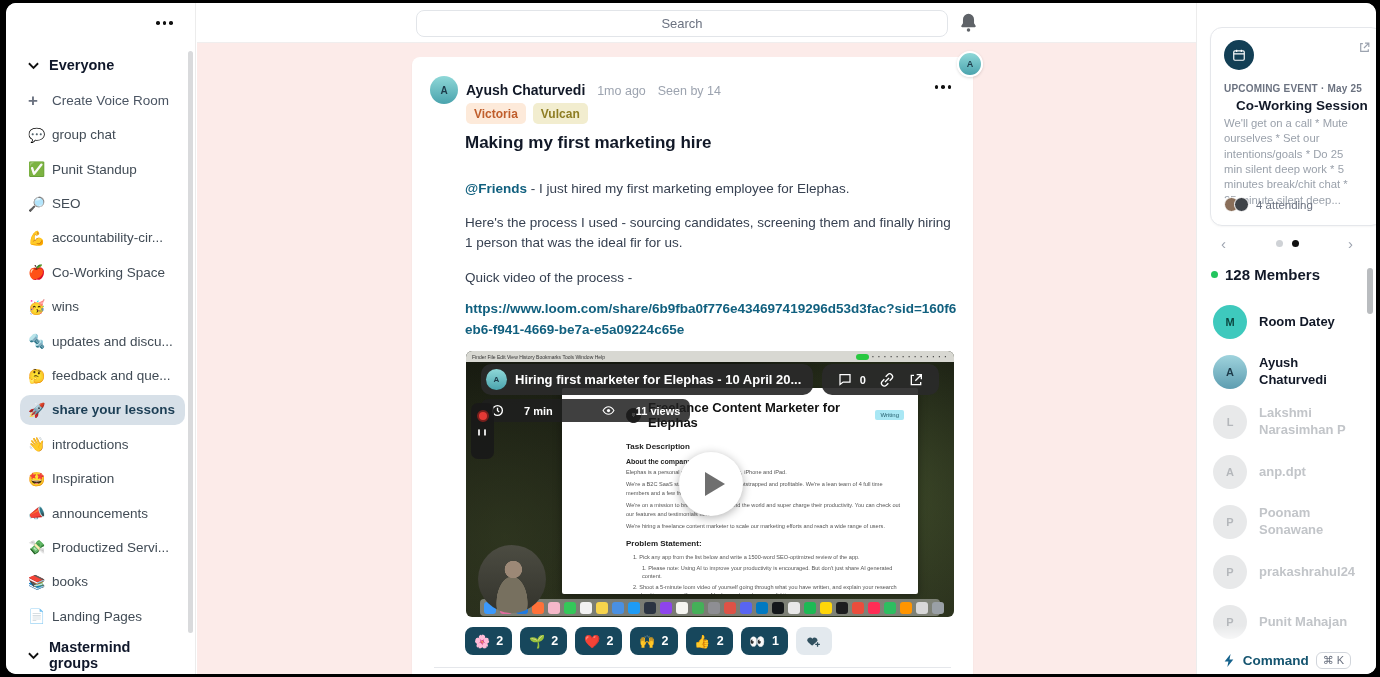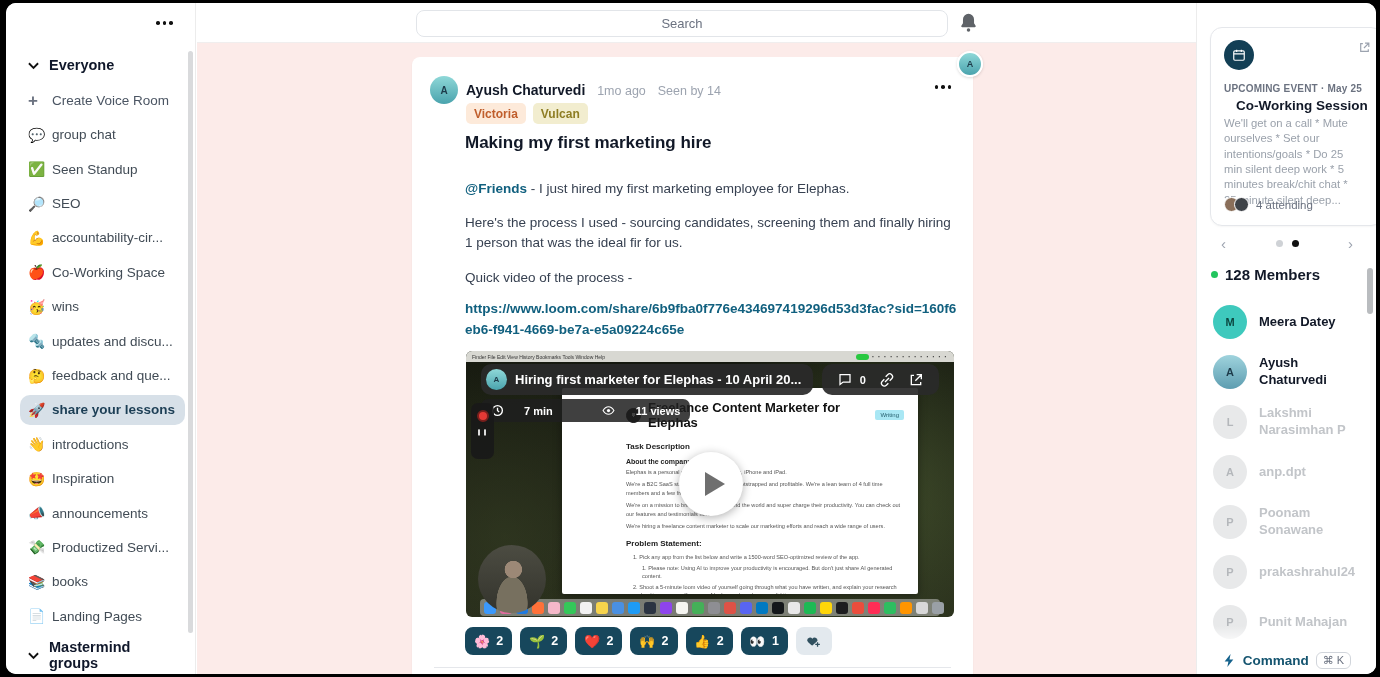--- a/index.html
+++ b/index.html
@@ -157,21 +157,21 @@
       <div class="sb-row create">
         <span class="sb-ic">+</span>
         <span class="sb-lb">Create Voice Room</span>
       </div>
       <div class="sb-row">
         <span class="sb-ic">💬</span>
         <span class="sb-lb">group chat</span>
       </div>
       <div class="sb-row">
         <span class="sb-ic">✅</span>
-        <span class="sb-lb">Seen Standup</span>
+        <span class="sb-lb">Punit Standup</span>
       </div>
       <div class="sb-row">
         <span class="sb-ic">🔎</span>
         <span class="sb-lb">SEO</span>
       </div>
       <div class="sb-row">
         <span class="sb-ic">💪</span>
         <span class="sb-lb">accountability-cir...</span>
       </div>
       <div class="sb-row">
@@ -431,21 +431,21 @@
         </span>
       <span class="car-ch r">›</span>
     </div>
     <div class="mem-header">
       <span class="gdot"></span>
       <span class="mh">128 Members</span>
     </div>
     <div class="members">
       <div class="mem-row">
         <span class="mem-av c-meera">M</span>
-        <span class="mem-name on">Meera Datey</span>
+        <span class="mem-name on">Room Datey</span>
       </div>
       <div class="mem-row">
         <span class="mem-av c-ayush">A</span>
         <span class="mem-name on">Ayush Chaturvedi</span>
       </div>
       <div class="mem-row">
         <span class="mem-av c-grey">L</span>
         <span class="mem-name off">Lakshmi Narasimhan P</span>
       </div>
       <div class="mem-row">

